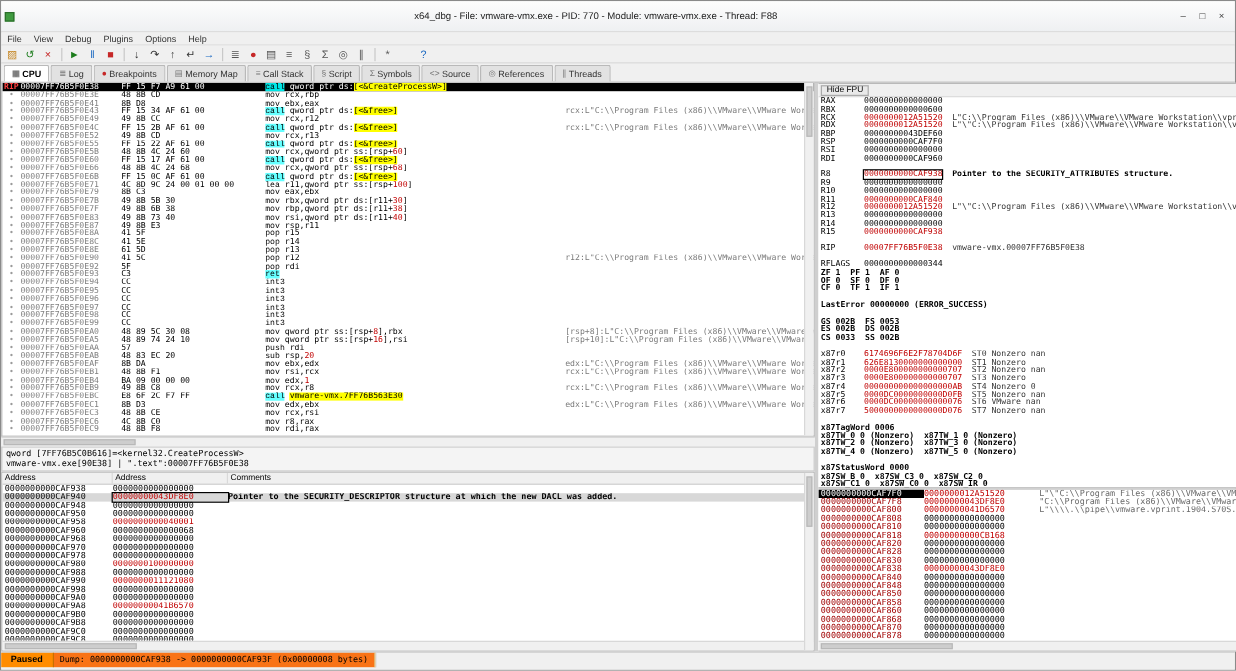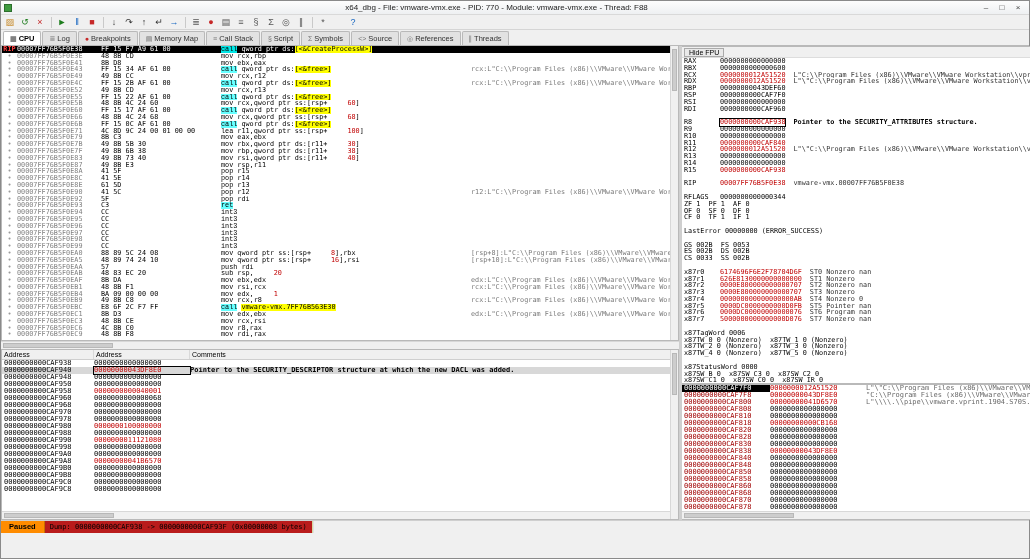--- a/index.html
+++ b/index.html
@@ -1,21 +1,21 @@
 <!DOCTYPE html>
 <html><head>
 <meta charset="utf-8">
 <style>
   *{margin:0;padding:0;box-sizing:border-box;}
   html,body{width:1030px;height:559px;overflow:hidden;}
   body{font-family:"Liberation Sans",sans-serif;background:#e8e8e8;color:#000;}
   .win{width:1030px;height:559px;border:1px solid #8a8a8a;display:flex;flex-direction:column;background:#f0f0f0;}
 
   
-  .titlebar{height:14px;background:linear-gradient(#fdfdfd,#eef0f2);display:flex;align-items:center;font-size:8px;border-bottom:1px solid #d9d9d9;padding:0 3px;flex:0 0 auto;}
+  .titlebar{height:26px;background:linear-gradient(#fdfdfd,#eef0f2);display:flex;align-items:center;font-size:8px;border-bottom:1px solid #d9d9d9;padding:0 3px;flex:0 0 auto;}
   .app-icon{width:8px;height:8px;background:#3f9b3f;border:1px solid #2c6e2c;margin-right:3px;}
   .title-text{flex:1;text-align:center;color:#222;white-space:nowrap;overflow:hidden;}
   .winbtn{width:16px;height:11px;display:flex;align-items:center;justify-content:center;font-size:8px;color:#444;cursor:default;}
 
   
   .menubar{height:11px;display:flex;align-items:center;font-size:7.5px;background:#f0f0f0;border-bottom:1px solid #ddd;flex:0 0 auto;}
   .menu-item{padding:0 5px;color:#333;}
 
   
   .toolbar{height:15px;display:flex;align-items:center;padding:0 2px;background:#f0f0f0;border-bottom:1px solid #d5d5d5;flex:0 0 auto;}
@@ -37,21 +37,21 @@
   .disasm{height:295px;background:#fff;position:relative;overflow:hidden;font-family:"DejaVu Sans Mono",monospace;font-size:6.8px;border:1px solid #b9b9b9;border-top:none;}
   .drow{display:flex;height:6.8px;line-height:6.8px;white-space:pre;}
   .g{width:15px;text-align:center;color:#9a9a9a;flex:0 0 auto;overflow:hidden;}
   .da{width:84px;color:#808080;flex:0 0 auto;overflow:hidden;}
   .db{width:120px;color:#000;flex:0 0 auto;overflow:hidden;}
   .di{width:250px;flex:0 0 auto;overflow:hidden;}
   .dc{flex:1;color:#7a7a7a;overflow:hidden;}
   .mn{color:#000;font-family:Liberation Mono, monospace;}
   .mn.hl{background:#66ffff;color:#000;}
   .sym{background:#ffff00;color:#000;}
-  .imm{color:#c00000;padding-left:20px;}
+  .imm{color:#c00000;}
   .drow.rip{background:#000;color:#fff;}
   .drow.rip .da,.drow.rip .db,.drow.rip .dc{color:#fff;}
   .drow.rip .g{color:#ff4040;font-weight:bold;}
   .drow.rip .mn{color:#fff;}
   .drow.rip .mn.hl{background:#00e5e5;color:#000;}
 
   
   .vsb{position:absolute;top:0;right:0;width:8px;height:100%;background:#f0f0f0;border-left:1px solid #d8d8d8;}
   .vsb-thumb{position:absolute;left:1px;right:1px;top:3px;height:42px;background:#cdcdcd;border:1px solid #b8b8b8;}
   .hsb{height:8px;background:#f0f0f0;border-top:1px solid #d8d8d8;position:relative;flex:0 0 auto;}
@@ -80,53 +80,61 @@
   .fpu-row{height:11px;background:#f0f0f0;border-bottom:1px solid #ddd;display:flex;align-items:center;padding-left:2px;}
   .fpu-btn{font-size:7px;border:1px solid #aaa;background:#e9e9e9;padding:0 4px;height:9px;line-height:8px;}
   .regbody{font-family:"DejaVu Sans Mono",monospace;font-size:6.8px;padding-left:2px;}
   .rline{display:flex;height:6.8px;line-height:6.8px;white-space:pre;}
   .rn{width:36px;flex:0 0 auto;color:#000;}
   .rv{flex:0 0 auto;color:#000;}
   .rv.red{color:#c00000;}
   .rx{margin-left:8px;color:#333;overflow:hidden;white-space:pre;}
   .rx.bold{font-weight:bold;color:#000;}
   .rline.rsel .rv{outline:1px solid #000;}
-  .rt{color:#000;}
+  .rt{color:#000;font-weight:bold;}
 
   
   .stack{flex:1;background:#fff;border:1px solid #b9b9b9;border-left:none;display:flex;flex-direction:column;overflow:hidden;position:relative;}
   .sbody{flex:1;font-family:"DejaVu Sans Mono",monospace;font-size:7px;overflow:hidden;}
   .srow{display:flex;height:7px;line-height:7px;white-space:pre;}
   .sa{width:88px;padding-left:2px;color:#a00000;flex:0 0 auto;}
   .sv{width:96px;color:#000;flex:0 0 auto;}
   .sv.red{color:#c00000;}
   .sc{flex:1;color:#6a6a6a;overflow:hidden;}
   .srow.sel .sa{background:#000;color:#fff;}
 
   
   .cmdbar{height:12px;display:flex;align-items:center;background:#f0f0f0;border-top:1px solid #cfcfcf;font-size:7.5px;padding:0 3px;gap:3px;flex:0 0 auto;}
   .cmd-input{flex:1;height:9px;font-size:7px;font-family:"DejaVu Sans Mono",monospace;border:1px solid #9a9a9a;background:#fff;padding:0 2px;}
   .statusbar{height:21px;display:flex;align-items:flex-start;background:#f0f0f0;border-top:1px solid #cfcfcf;font-size:7.5px;flex:1 1 auto;}
   .st-paused{background:#ff8c00;color:#000;font-weight:bold;height:12px;line-height:12px;padding:0 8px;border-right:1px solid #c77000;}
-  .st-dump{background:#b91c1c;height:12px;line-height:12px;padding:0 5px;border-right:1px solid #d9d9a0;font-family:"DejaVu Sans Mono",monospace;font-size:7px;}
+  .st-dump{background:#f97316;height:12px;line-height:12px;padding:0 5px;border-right:1px solid #d9d9a0;font-family:"DejaVu Sans Mono",monospace;font-size:7px;}
   .st-fill{flex:1;height:12px;border-left:1px solid #e0e0e0;}
 </style>
 </head>
 <body>
 
 <div class="win">
 
   <div class="titlebar">
     <span class="app-icon"></span>
     <span class="title-text">x64_dbg - File: vmware-vmx.exe - PID: 770 - Module: vmware-vmx.exe - Thread: F88</span>
     <span class="winbtn">–</span>
     <span class="winbtn">□</span>
     <span class="winbtn close">×</span>
   </div>
 
+  <div class="menubar" id="menubar">
+      <span class="menu-item">File</span>
+      <span class="menu-item">View</span>
+      <span class="menu-item">Debug</span>
+      <span class="menu-item">Plugins</span>
+      <span class="menu-item">Options</span>
+      <span class="menu-item">Help</span>
+    </div>
 
   <div class="toolbar" id="toolbar">
       <span class="tbtn" style="color: rgb(199, 138, 42);">▨</span>
       <span class="tbtn" style="color: rgb(28, 124, 28);">↺</span>
       <span class="tbtn" style="color: rgb(198, 40, 40);">×</span>
       <span class="tsep"></span>
       <span class="tbtn" style="color: rgb(28, 124, 28);">►</span>
       <span class="tbtn" style="color: rgb(21, 101, 192);">‖</span>
       <span class="tbtn" style="color: rgb(198, 40, 40);">■</span>
       <span class="tsep"></span>
@@ -220,41 +228,45 @@
             <div class="drow"><span class="g">•</span><span class="da">00007FF76B5F0E8E</span><span class="db">61 5D</span><span class="di"><span class="mn">pop</span> r13</span><span class="dc"></span></div>
             <div class="drow"><span class="g">•</span><span class="da">00007FF76B5F0E90</span><span class="db">41 5C</span><span class="di"><span class="mn">pop</span> r12</span><span class="dc">r12:L"C:\\Program Files (x86)\\VMware\\VMware Workstation\\v</span></div>
             <div class="drow"><span class="g">•</span><span class="da">00007FF76B5F0E92</span><span class="db">5F</span><span class="di"><span class="mn">pop</span> rdi</span><span class="dc"></span></div>
             <div class="drow"><span class="g">•</span><span class="da">00007FF76B5F0E93</span><span class="db">C3</span><span class="di"><span class="mn hl">ret</span></span><span class="dc"></span></div>
             <div class="drow"><span class="g">•</span><span class="da">00007FF76B5F0E94</span><span class="db">CC</span><span class="di"><span class="mn">int3</span></span><span class="dc"></span></div>
             <div class="drow"><span class="g">•</span><span class="da">00007FF76B5F0E95</span><span class="db">CC</span><span class="di"><span class="mn">int3</span></span><span class="dc"></span></div>
             <div class="drow"><span class="g">•</span><span class="da">00007FF76B5F0E96</span><span class="db">CC</span><span class="di"><span class="mn">int3</span></span><span class="dc"></span></div>
             <div class="drow"><span class="g">•</span><span class="da">00007FF76B5F0E97</span><span class="db">CC</span><span class="di"><span class="mn">int3</span></span><span class="dc"></span></div>
             <div class="drow"><span class="g">•</span><span class="da">00007FF76B5F0E98</span><span class="db">CC</span><span class="di"><span class="mn">int3</span></span><span class="dc"></span></div>
             <div class="drow"><span class="g">•</span><span class="da">00007FF76B5F0E99</span><span class="db">CC</span><span class="di"><span class="mn">int3</span></span><span class="dc"></span></div>
-            <div class="drow"><span class="g">•</span><span class="da">00007FF76B5F0EA0</span><span class="db">88 89 5C 24 08</span><span class="di"><span class="mn">mov</span> qword ptr ss:[rsp+<span class="imm">8</span>],rbx</span><span class="dc">[rsp+8]:L"C:\\Program Files (x86)\\VMware\\VMware Worksta</span></div>
+            <div class="drow"><span class="g">•</span><span class="da">00007FF76B5F0EA0</span><span class="db">48 89 5C 30 08</span><span class="di"><span class="mn">mov</span> qword ptr ss:[rsp+<span class="imm">8</span>],rbx</span><span class="dc">[rsp+8]:L"C:\\Program Files (x86)\\VMware\\VMware Worksta</span></div>
             <div class="drow"><span class="g">•</span><span class="da">00007FF76B5F0EA5</span><span class="db">48 89 74 24 10</span><span class="di"><span class="mn">mov</span> qword ptr ss:[rsp+<span class="imm">16</span>],rsi</span><span class="dc">[rsp+10]:L"C:\\Program Files (x86)\\VMware\\VMware Workst</span></div>
             <div class="drow"><span class="g">•</span><span class="da">00007FF76B5F0EAA</span><span class="db">57</span><span class="di"><span class="mn">push</span> rdi</span><span class="dc"></span></div>
             <div class="drow"><span class="g">•</span><span class="da">00007FF76B5F0EAB</span><span class="db">48 83 EC 20</span><span class="di"><span class="mn">sub</span> rsp,<span class="imm">20</span></span><span class="dc"></span></div>
             <div class="drow"><span class="g">•</span><span class="da">00007FF76B5F0EAF</span><span class="db">8B DA</span><span class="di"><span class="mn">mov</span> ebx,edx</span><span class="dc">edx:L"C:\\Program Files (x86)\\VMware\\VMware Workstation</span></div>
             <div class="drow"><span class="g">•</span><span class="da">00007FF76B5F0EB1</span><span class="db">48 8B F1</span><span class="di"><span class="mn">mov</span> rsi,rcx</span><span class="dc">rcx:L"C:\\Program Files (x86)\\VMware\\VMware Workstation</span></div>
             <div class="drow"><span class="g">•</span><span class="da">00007FF76B5F0EB4</span><span class="db">BA 09 00 00 00</span><span class="di"><span class="mn">mov</span> edx,<span class="imm">1</span></span><span class="dc"></span></div>
             <div class="drow"><span class="g">•</span><span class="da">00007FF76B5F0EB9</span><span class="db">49 8B C8</span><span class="di"><span class="mn">mov</span> rcx,r8</span><span class="dc">rcx:L"C:\\Program Files (x86)\\VMware\\VMware Workstation</span></div>
             <div class="drow"><span class="g">•</span><span class="da">00007FF76B5F0EBC</span><span class="db">E8 6F 2C F7 FF</span><span class="di"><span class="mn hl">call</span> <span class="sym">vmware-vmx.7FF76B563E30</span></span><span class="dc"></span></div>
             <div class="drow"><span class="g">•</span><span class="da">00007FF76B5F0EC1</span><span class="db">8B D3</span><span class="di"><span class="mn">mov</span> edx,ebx</span><span class="dc">edx:L"C:\\Program Files (x86)\\VMware\\VMware Workstation</span></div>
             <div class="drow"><span class="g">•</span><span class="da">00007FF76B5F0EC3</span><span class="db">48 8B CE</span><span class="di"><span class="mn">mov</span> rcx,rsi</span><span class="dc"></span></div>
             <div class="drow"><span class="g">•</span><span class="da">00007FF76B5F0EC6</span><span class="db">4C 8B C0</span><span class="di"><span class="mn">mov</span> r8,rax</span><span class="dc"></span></div>
             <div class="drow"><span class="g">•</span><span class="da">00007FF76B5F0EC9</span><span class="db">48 8B F8</span><span class="di"><span class="mn">mov</span> rdi,rax</span><span class="dc"></span></div>
           </div>
         <div class="vsb">
             <div class="vsb-thumb"></div>
           </div>
       </div>
       <div class="hsb">
           <div class="hsb-thumb"></div>
         </div>
+      <div class="infobox">
+        <div>qword [7FF76B5C0B616]=&lt;kernel32.CreateProcessW&gt;</div>
+        <div>vmware-vmx.exe[90E38] | ".text":00007FF76B5F0E38</div>
+      </div>
       <div class="dump">
         <div class="dhead">
           <span class="dh-a">Address</span>
           <span class="dh-v">Address</span>
           <span class="dh-c">Comments</span>
         </div>
         <div class="dbody" id="dump-rows">
             <div class="xrow"><span class="xa">0000000000CAF938</span><span class="xv">0000000000000000</span><span class="xc"></span></div>
             <div class="xrow sel"><span class="xa">0000000000CAF940</span><span class="xv red">00000000043DF8E0</span><span class="xc">Pointer to the SECURITY_DESCRIPTOR structure at which the new DACL was added.</span></div>
             <div class="xrow"><span class="xa">0000000000CAF948</span><span class="xv">0000000000000000</span><span class="xc"></span></div>
@@ -318,22 +330,22 @@
             <div class="rline"></div>
             <div class="rline"><span class="rt">GS 002B  FS 0053</span></div>
             <div class="rline"><span class="rt">ES 002B  DS 002B</span></div>
             <div class="rline"><span class="rt">CS 0033  SS 002B</span></div>
             <div class="rline"></div>
             <div class="rline"><span class="rn">x87r0</span><span class="rv red">6174696F6E2F78704D6F</span><span class="rx">ST0 Nonzero nan</span></div>
             <div class="rline"><span class="rn">x87r1</span><span class="rv red">626E8130000000000000</span><span class="rx">ST1 Nonzero</span></div>
             <div class="rline"><span class="rn">x87r2</span><span class="rv red">0000E800000000000707</span><span class="rx">ST2 Nonzero nan</span></div>
             <div class="rline"><span class="rn">x87r3</span><span class="rv red">0000E800000000000707</span><span class="rx">ST3 Nonzero</span></div>
             <div class="rline"><span class="rn">x87r4</span><span class="rv red">000000000000000000AB</span><span class="rx">ST4 Nonzero 0</span></div>
-            <div class="rline"><span class="rn">x87r5</span><span class="rv red">0000DC0000000000D0FB</span><span class="rx">ST5 Pointer nan</span></div>
-            <div class="rline"><span class="rn">x87r6</span><span class="rv red">0000DC00000000000076</span><span class="rx">ST6 Program nan</span></div>
+            <div class="rline"><span class="rn">x87r5</span><span class="rv red">0000DC0000000000D0FB</span><span class="rx">ST5 Nonzero nan</span></div>
+            <div class="rline"><span class="rn">x87r6</span><span class="rv red">0000DC00000000000076</span><span class="rx">ST6 VMware nan</span></div>
             <div class="rline"><span class="rn">x87r7</span><span class="rv red">5000000000000000D076</span><span class="rx">ST7 Nonzero nan</span></div>
             <div class="rline"></div>
             <div class="rline"><span class="rt">x87TagWord 0006</span></div>
             <div class="rline"><span class="rt">x87TW_0 0 (Nonzero)  x87TW_1 0 (Nonzero)</span></div>
             <div class="rline"><span class="rt">x87TW_2 0 (Nonzero)  x87TW_3 0 (Nonzero)</span></div>
             <div class="rline"><span class="rt">x87TW_4 0 (Nonzero)  x87TW_5 0 (Nonzero)</span></div>
             <div class="rline"></div>
             <div class="rline"><span class="rt">x87StatusWord 0000</span></div>
             <div class="rline"><span class="rt">x87SW_B 0  x87SW_C3 0  x87SW_C2 0</span></div>
             <div class="rline"><span class="rt">x87SW_C1 0  x87SW_C0 0  x87SW_IR 0</span></div>

